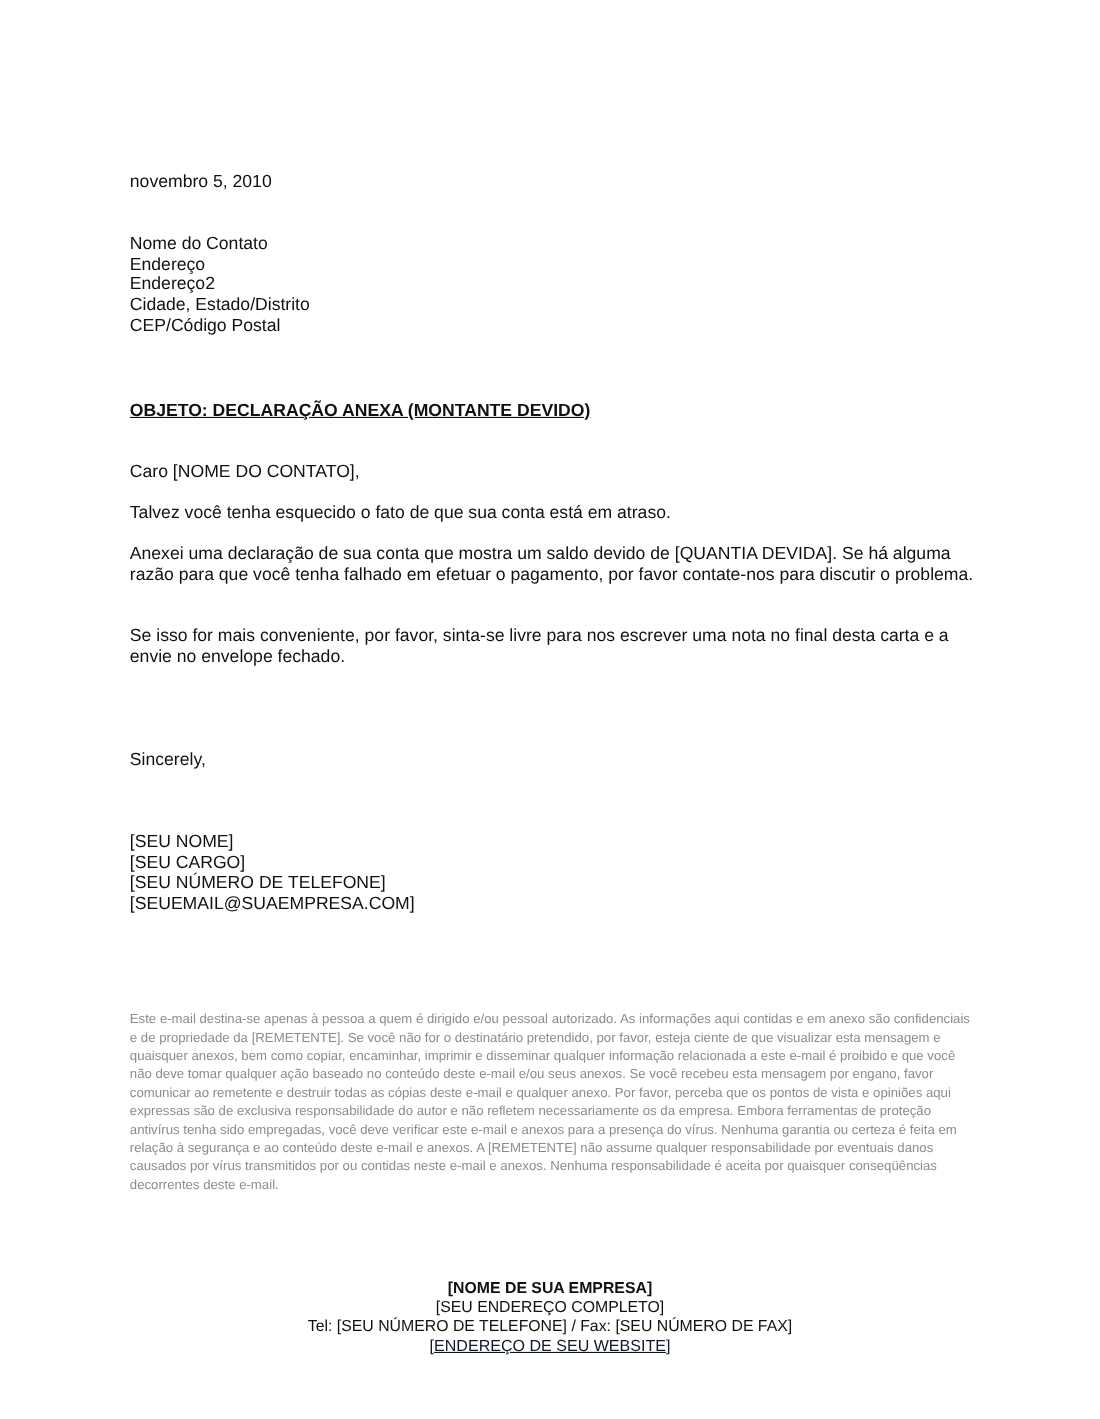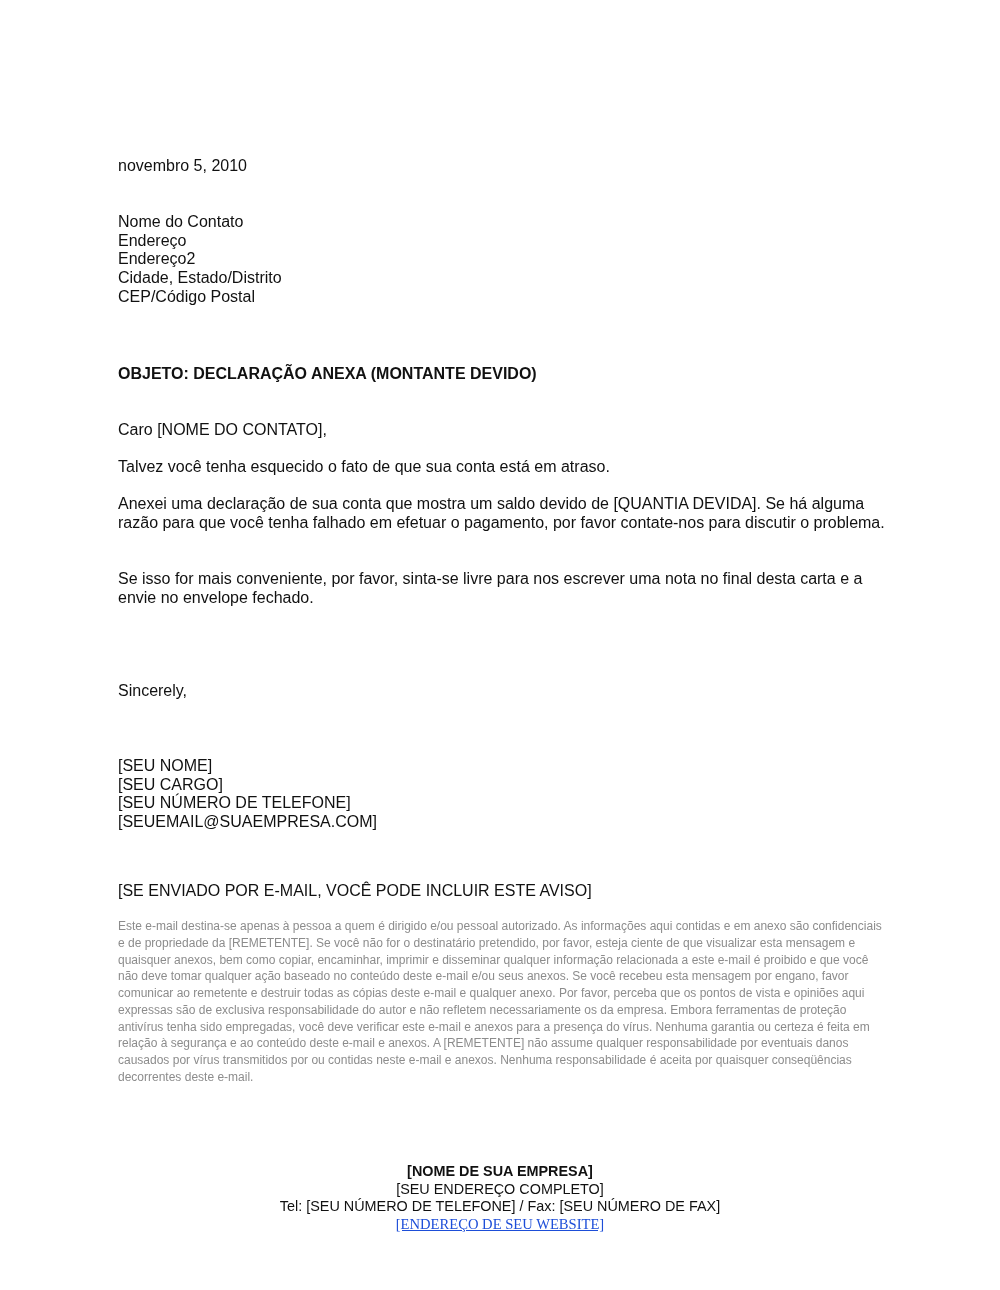--- a/index.html
+++ b/index.html
@@ -29,21 +29,21 @@
       width: 770px;
       font-size: 16px;
       line-height: 18.7px;
     }
     .line { display: block; white-space: nowrap; }
     .para { display: block; }
     .bold { font-weight: bold; }
 
     #date { top: 157px; }
     #recipient { top: 213px; }
-    #subject { top: 365px; }
+    #subject { top: 365px; text-decoration: underline; }
     #salutation { top: 421px; }
     #p1 { top: 458px; }
     #p2 { top: 495px; }
     #p3 { top: 570px; }
     #p4 { top: 626px; }
     #closing { top: 682px; }
     #signature { top: 757px; }
     #notice-heading { top: 882px; }
 
     #disclaimer {
@@ -59,22 +59,22 @@
       left: 0;
       top: 1163px;
       width: 1000px;
       text-align: center;
       font-size: 14.4px;
       line-height: 17.6px;
       color: #111111;
     }
     #footer .line { white-space: nowrap; }
     #footer .website {
-      font-family: Liberation Serif, serif;
-      color: #1d4ed8;
+      font-family: Liberation Sans, sans-serif;
+      color: #0f172a;
       text-decoration: underline;
       font-size: 14.6px;
     }
   </style>
 </head>
 <body>
 
 <div class="page">
 
   <div class="block" id="date">
@@ -114,23 +114,20 @@
     <span class="line">Sincerely,</span>
   </div>
 
   <div class="block" id="signature">
     <span class="line">[SEU NOME]</span>
     <span class="line">[SEU CARGO]</span>
     <span class="line">[SEU NÚMERO DE TELEFONE]</span>
     <span class="line">[SEUEMAIL@SUAEMPRESA.COM]</span>
   </div>
 
-  <div class="block" id="notice-heading">
-    <span class="line">[SE ENVIADO POR E-MAIL, VOCÊ PODE INCLUIR ESTE AVISO]</span>
-  </div>
 
   <div class="block" id="disclaimer">
     <span class="para">Este e-mail destina-se apenas à pessoa a quem é dirigido e/ou pessoal autorizado. As informações aqui contidas e em anexo são confidenciais e de propriedade da [REMETENTE]. Se você não for o destinatário pretendido, por favor, esteja ciente de que visualizar esta mensagem e quaisquer anexos, bem como copiar, encaminhar, imprimir e disseminar qualquer informação relacionada a este e-mail é proibido e que você não deve tomar qualquer ação baseado no conteúdo deste e-mail e/ou seus anexos. Se você recebeu esta mensagem por engano, favor comunicar ao remetente e destruir todas as cópias deste e-mail e qualquer anexo. Por favor, perceba que os pontos de vista e opiniões aqui expressas são de exclusiva responsabilidade do autor e não refletem necessariamente os da empresa. Embora ferramentas de proteção antivírus tenha sido empregadas, você deve verificar este e-mail e anexos para a presença do vírus. Nenhuma garantia ou certeza é feita em relação à segurança e ao conteúdo deste e-mail e anexos. A [REMETENTE] não assume qualquer responsabilidade por eventuais danos causados por vírus transmitidos por ou contidas neste e-mail e anexos. Nenhuma responsabilidade é aceita por quaisquer conseqüências decorrentes deste e-mail.</span>
   </div>
 
   <div id="footer">
     <span class="line bold">[NOME DE SUA EMPRESA]</span>
     <span class="line">[SEU ENDEREÇO COMPLETO]</span>
     <span class="line">Tel: [SEU NÚMERO DE TELEFONE] / Fax: [SEU NÚMERO DE FAX]</span>
     <span class="line"><a class="website">[ENDEREÇO DE SEU WEBSITE]</a></span>

